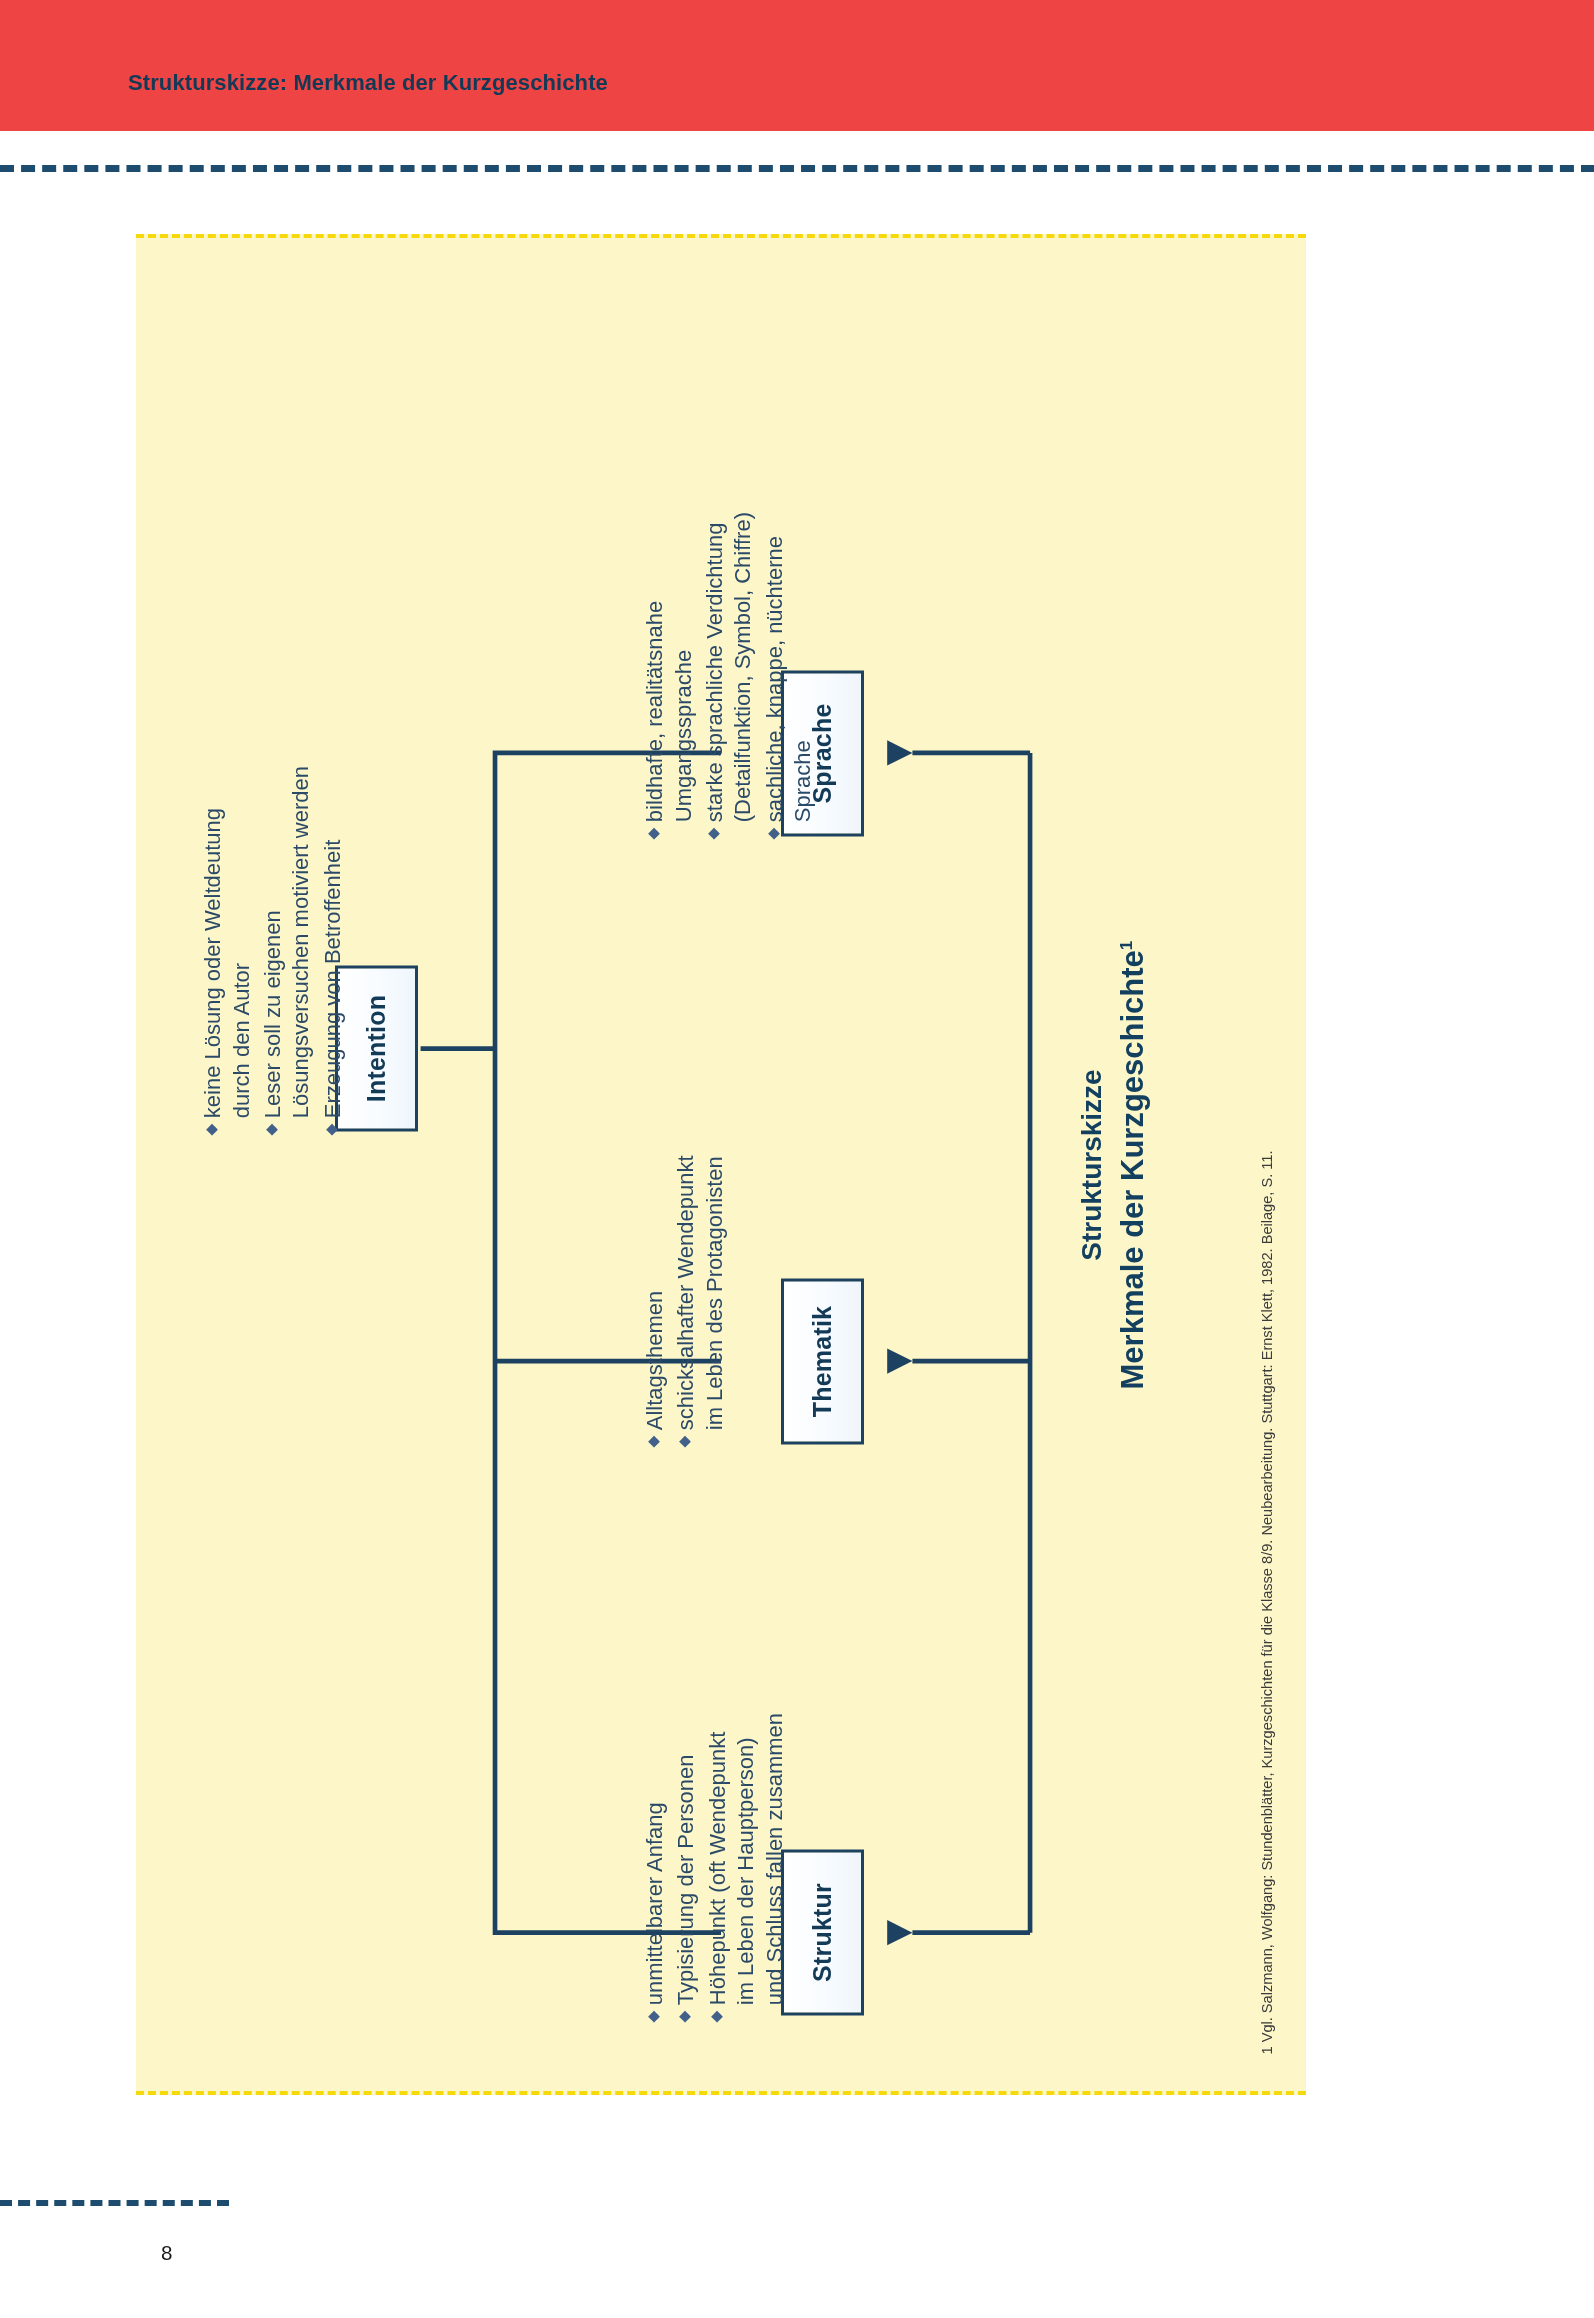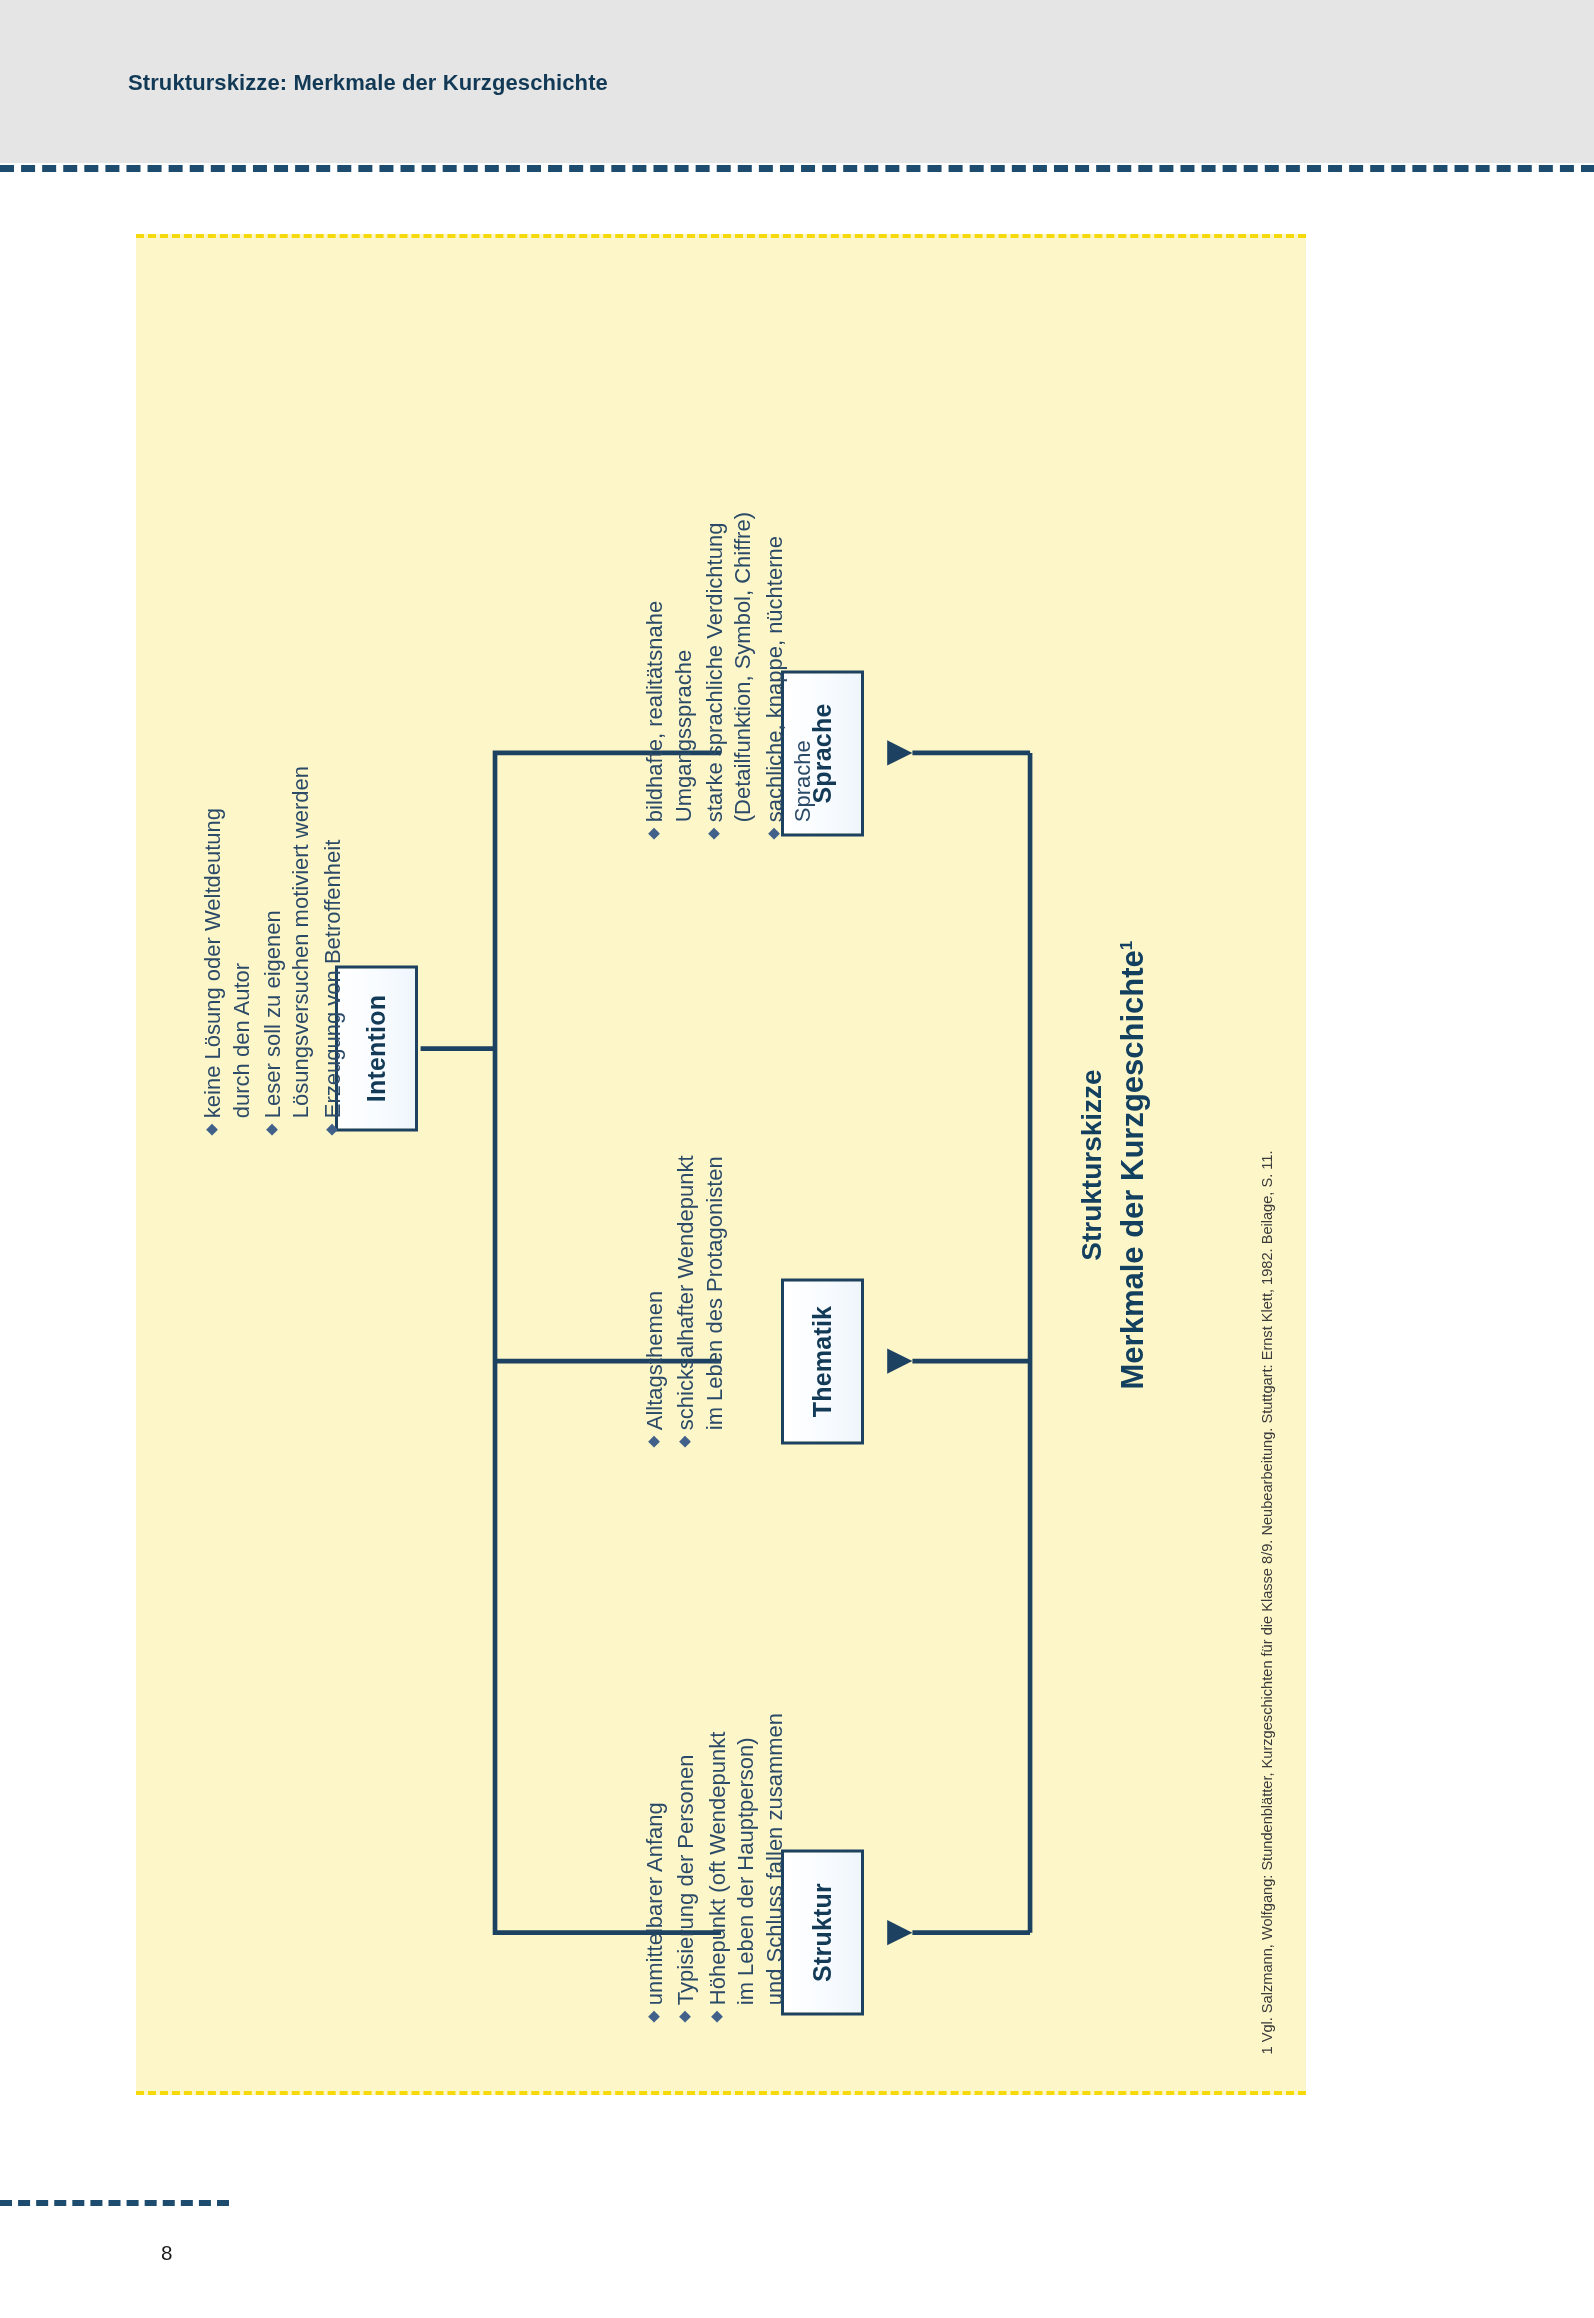--- a/index.html
+++ b/index.html
@@ -11,22 +11,22 @@
     width: 1595px; height: 2319px;
     position: relative;
     font-family: "Liberation Sans", sans-serif;
     overflow: hidden;
   }
 
   
   #header-band {
     position: absolute;
     left: 0; top: 0;
-    width: 1595px; height: 163px;
-    background: #e5e5e5;
+    width: 1595px; height: 131px;
+    background: #ef4444;
   }
   #header-title {
     position: absolute;
     left: 128px; top: 70px;
     font-size: 22px;
     font-weight: bold;
     color: #123a56;
     letter-spacing: 0.1px;
     white-space: nowrap;
   }

